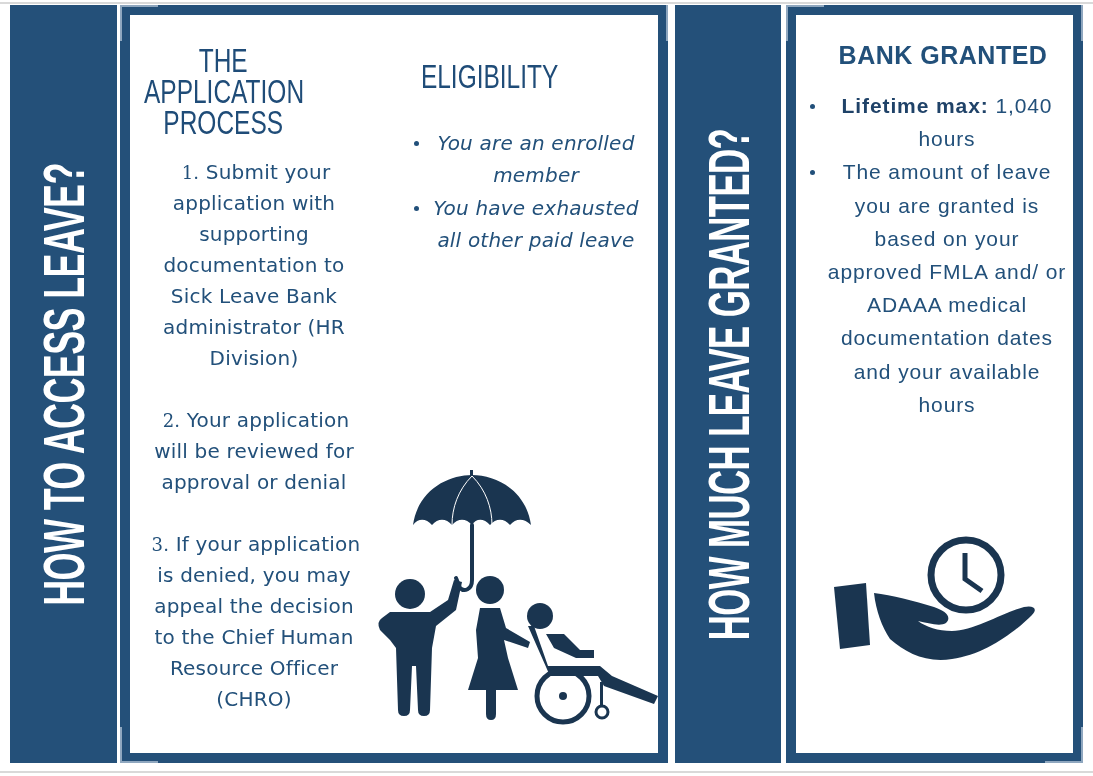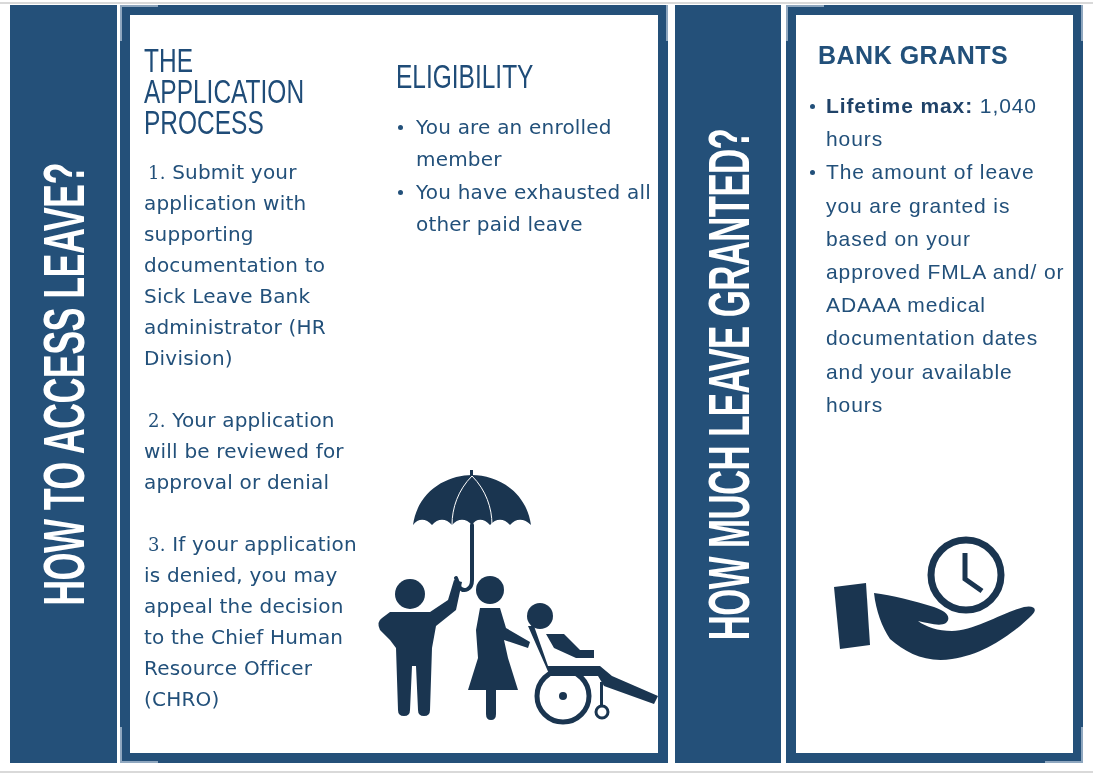--- a/index.html
+++ b/index.html
@@ -26,21 +26,21 @@
       font-weight: bold;
       font-size: 58px;
       letter-spacing: -1px;
       transform-origin: center;
       display: inline-block;
     }
     .band-left .band-text { transform: rotate(-90deg) scaleX(0.62); }
     .band-mid .band-text { transform: rotate(-90deg) scaleX(0.6); }
 
     .frame {
-      position: absolute; background: #245079;
+      position: absolute; background: #245079; text-align: center;
     }
     .frame-1 { left: 120px; top: 5px; width: 548px; height: 758px; }
     .frame-2 { left: 786px; top: 5px; width: 297px; height: 758px; }
     .frame .inner {
       position: absolute; left: 10px; top: 10px; right: 10px; bottom: 10px;
       background: #ffffff;
     }
     
     .corner-accent { position: absolute; background: #8fa7bf; }
 
@@ -62,21 +62,21 @@
     .step {
       font-family: "DejaVu Sans", sans-serif;
       font-size: 20px; line-height: 31px; color: #22507a;
       letter-spacing: 0.2px;
     }
     .step + .step { margin-top: 31px; }
     .step-num { font-family: "DejaVu Serif", serif; font-size: 18px; padding-left: 4px; }
 
     .col-elig { position: absolute; left: 266px; top: 30px; width: 260px; }
     .col-elig .heading-wrap { height: 50px; margin-top: 16px; }
-    .elig-list { list-style: none; margin: 0; padding: 0; }
+    .elig-list { list-style: none; margin: 16px; padding: 0; font-style: italic; }
     .elig-list li {
       position: relative; padding-left: 20px;
       font-size: 20px; line-height: 32.3px; color: #22507a;
       letter-spacing: 0.2px;
     }
     .elig-list li::before {
       content: ""; position: absolute; left: 2px; top: 14px;
       width: 5px; height: 5px; border-radius: 50%; background: #22507a;
     }
 
@@ -197,21 +197,21 @@
 
 <div class="frame frame-2">
   <div class="corner-accent" style="left:0;top:0;width:38px;height:2px;"></div>
   <div class="corner-accent" style="left:0;top:0;width:2px;height:36px;"></div>
   <div class="corner-accent" style="right:0;top:0;width:2px;height:36px;"></div>
   <div class="corner-accent" style="right:0;bottom:0;width:2px;height:36px;"></div>
   <div class="corner-accent" style="right:0;bottom:0;width:38px;height:2px;"></div>
   <div class="inner">
     <section class="col-grants">
       <h2 class="grants-title">
-        <div>BANK GRANTS</div>
+        <div>BANK GRANTED</div>
       </h2>
       <ul class="grants-list">
         <li><b>Lifetime max:</b><span> 1,040 hours</span></li>
         <li><span>The amount of leave you are granted is based on your approved FMLA and/ or ADAAA medical documentation dates and your available hours</span></li>
       </ul>
     </section>
 
     <div class="hand-icon">
       <svg width="220" height="130" viewBox="0 0 220 130">
         <g fill="none" stroke="#1a3550" stroke-width="7">

